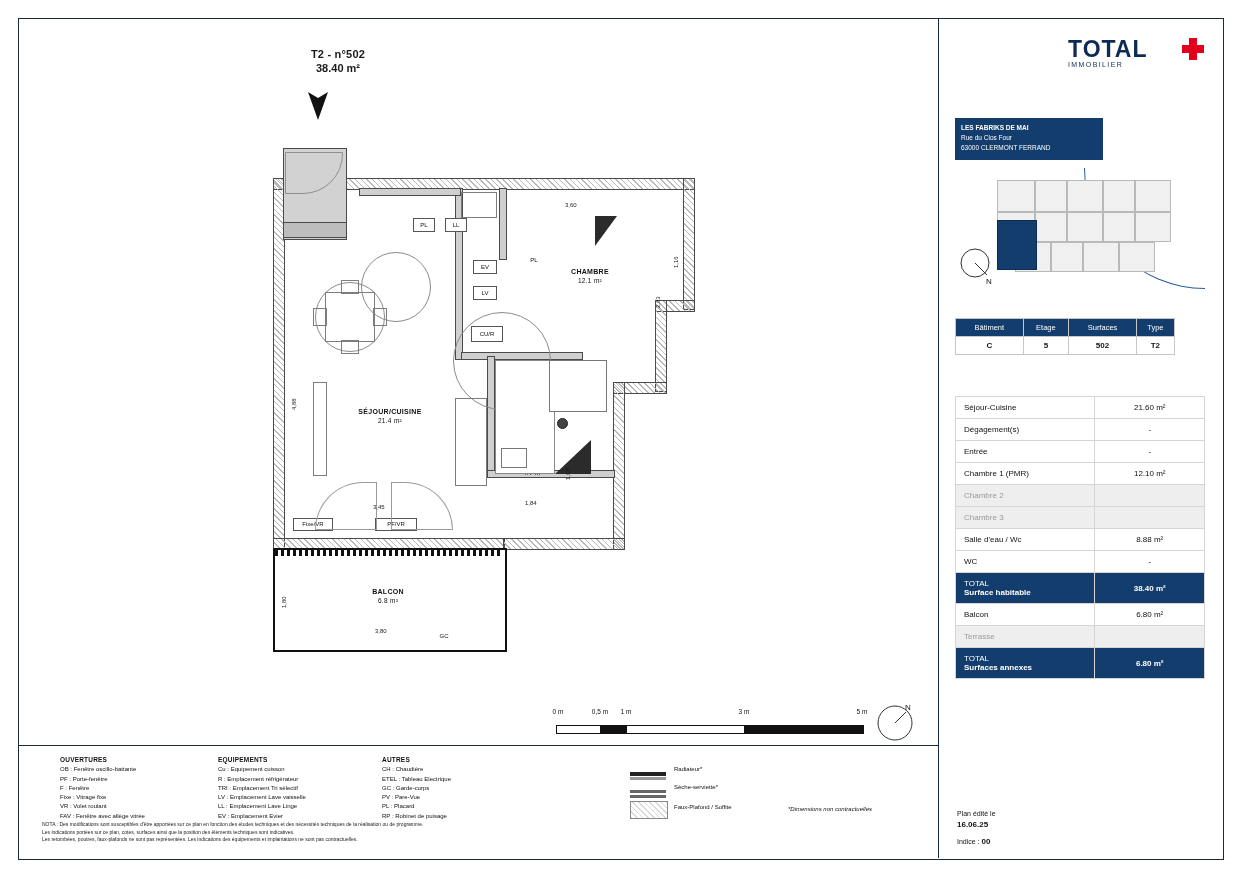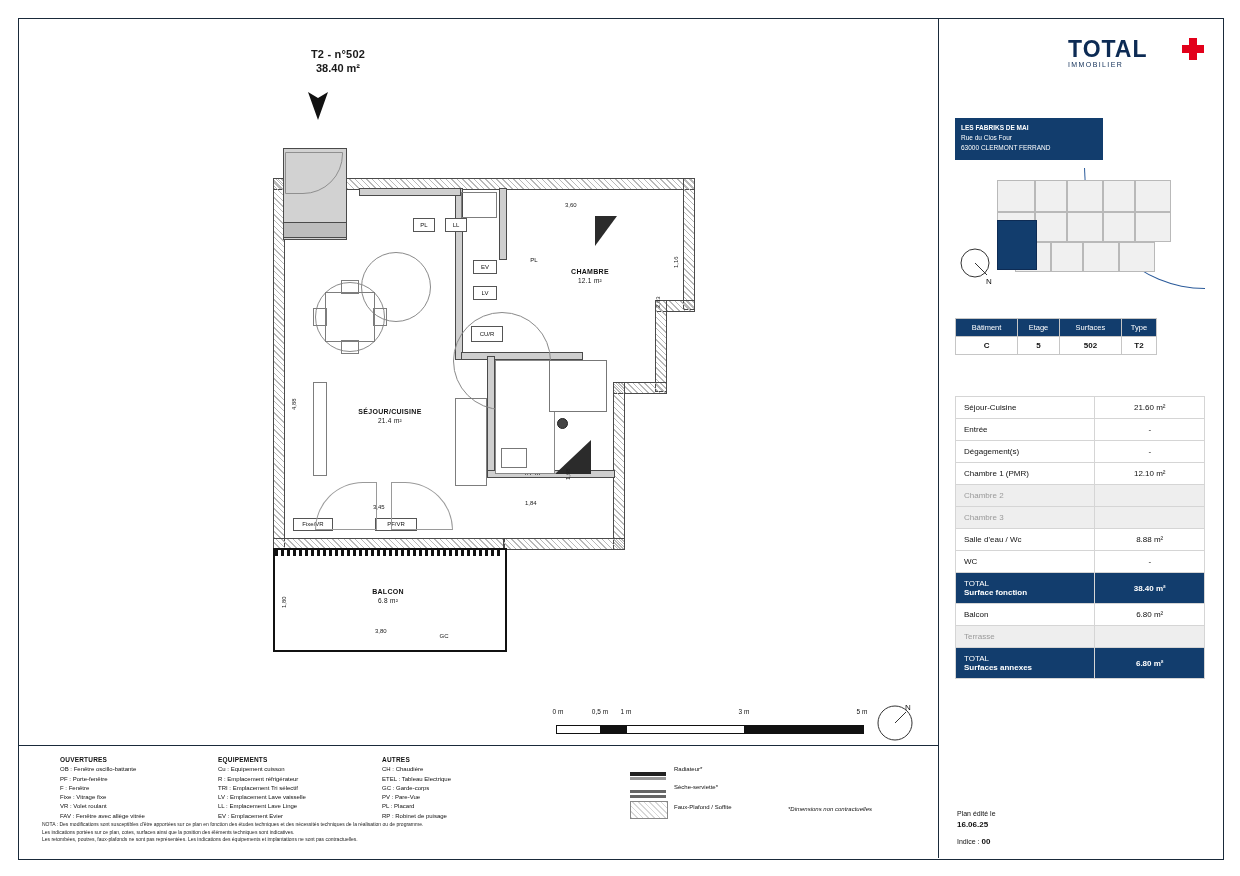--- a/index.html
+++ b/index.html
@@ -54,21 +54,21 @@
   .logo .plus i{position:absolute;background:#e2001a;}
   .addr{position:absolute;left:955px;top:118px;width:148px;height:42px;background:#123d6d;color:#fff;font-size:6.5px;line-height:1.5;padding:5px 6px;box-sizing:border-box;}
   .keyplan{position:absolute;left:955px;top:168px;width:250px;height:128px;}
   .kp-bg{position:absolute;inset:0;background:#ffffff;}
   .kp-cell{position:absolute;background:#f0f0f0;border:1px solid #b9b9b9;}
   .kp-hl{position:absolute;background:#123d6d;border:1px solid #0d2b54;}
   .kp-arc{position:absolute;right:0;top:0;width:120px;height:120px;border:1px solid #2a5a9a;border-radius:0 0 0 100%;border-top:none;border-right:none;}
   .kp-compass{position:absolute;left:3px;top:78px;width:40px;height:40px;}
 
   table.tbl{position:absolute;border-collapse:collapse;font-size:8px;}
-  .hdr-tbl{left:955px;top:318px;width:202px;}
+  .hdr-tbl{left:955px;top:318px;width:220px;}
   .hdr-tbl td,.hdr-tbl th{border:1px solid #c6c6c6;text-align:center;padding:4px 0;}
   .hdr-tbl th{background:#123d6d;color:#fff;font-weight:normal;font-size:7.5px;}
   .hdr-tbl td{font-weight:bold;font-size:8px;color:#111;}
 
   .area-tbl{left:955px;top:396px;width:250px;}
   .area-tbl td{border:1px solid #d5d5d5;padding:6px 8px;font-size:8px;color:#111;}
   .area-tbl td.val{text-align:center;width:44%;}
   .area-tbl tr.dis td{color:#9a9a9a;background:#eeeeee;}
   .area-tbl tr.tot td{background:#123d6d;color:#fff;font-weight:bold;}
   .area-tbl tr.tot td.lbl{font-weight:normal;}
@@ -325,25 +325,25 @@
   </tbody>
     </table>
 
   <table class="tbl area-tbl">
     <tbody>
         <tr>
       <td>Séjour-Cuisine</td>
       <td class="val">21.60 m²</td>
     </tr>
     <tr>
+      <td>Dégagement(s)</td>
+      <td class="val">-</td>
+    </tr>
+    <tr>
       <td>Entrée</td>
-      <td class="val">-</td>
-    </tr>
-    <tr>
-      <td>Dégagement(s)</td>
       <td class="val">-</td>
     </tr>
     <tr>
       <td>Chambre 1 (PMR)</td>
       <td class="val">12.10 m²</td>
     </tr>
     <tr class="dis">
       <td>Chambre 2</td>
       <td class="val"></td>
     </tr>
@@ -355,21 +355,21 @@
       <td>Salle d'eau / Wc</td>
       <td class="val">8.88 m²</td>
     </tr>
     <tr>
       <td>WC</td>
       <td class="val">-</td>
     </tr>
     <tr class="tot">
       <td class="lbl">
         <span>TOTAL</span>
-        <span class="l2">Surface fonction</span>
+        <span class="l2">Surface habitable</span>
       </td>
       <td class="val">38.40 m²</td>
     </tr>
     <tr>
       <td>Balcon</td>
       <td class="val">6.80 m²</td>
     </tr>
     <tr class="dis">
       <td>Terrasse</td>
       <td class="val"></td>

